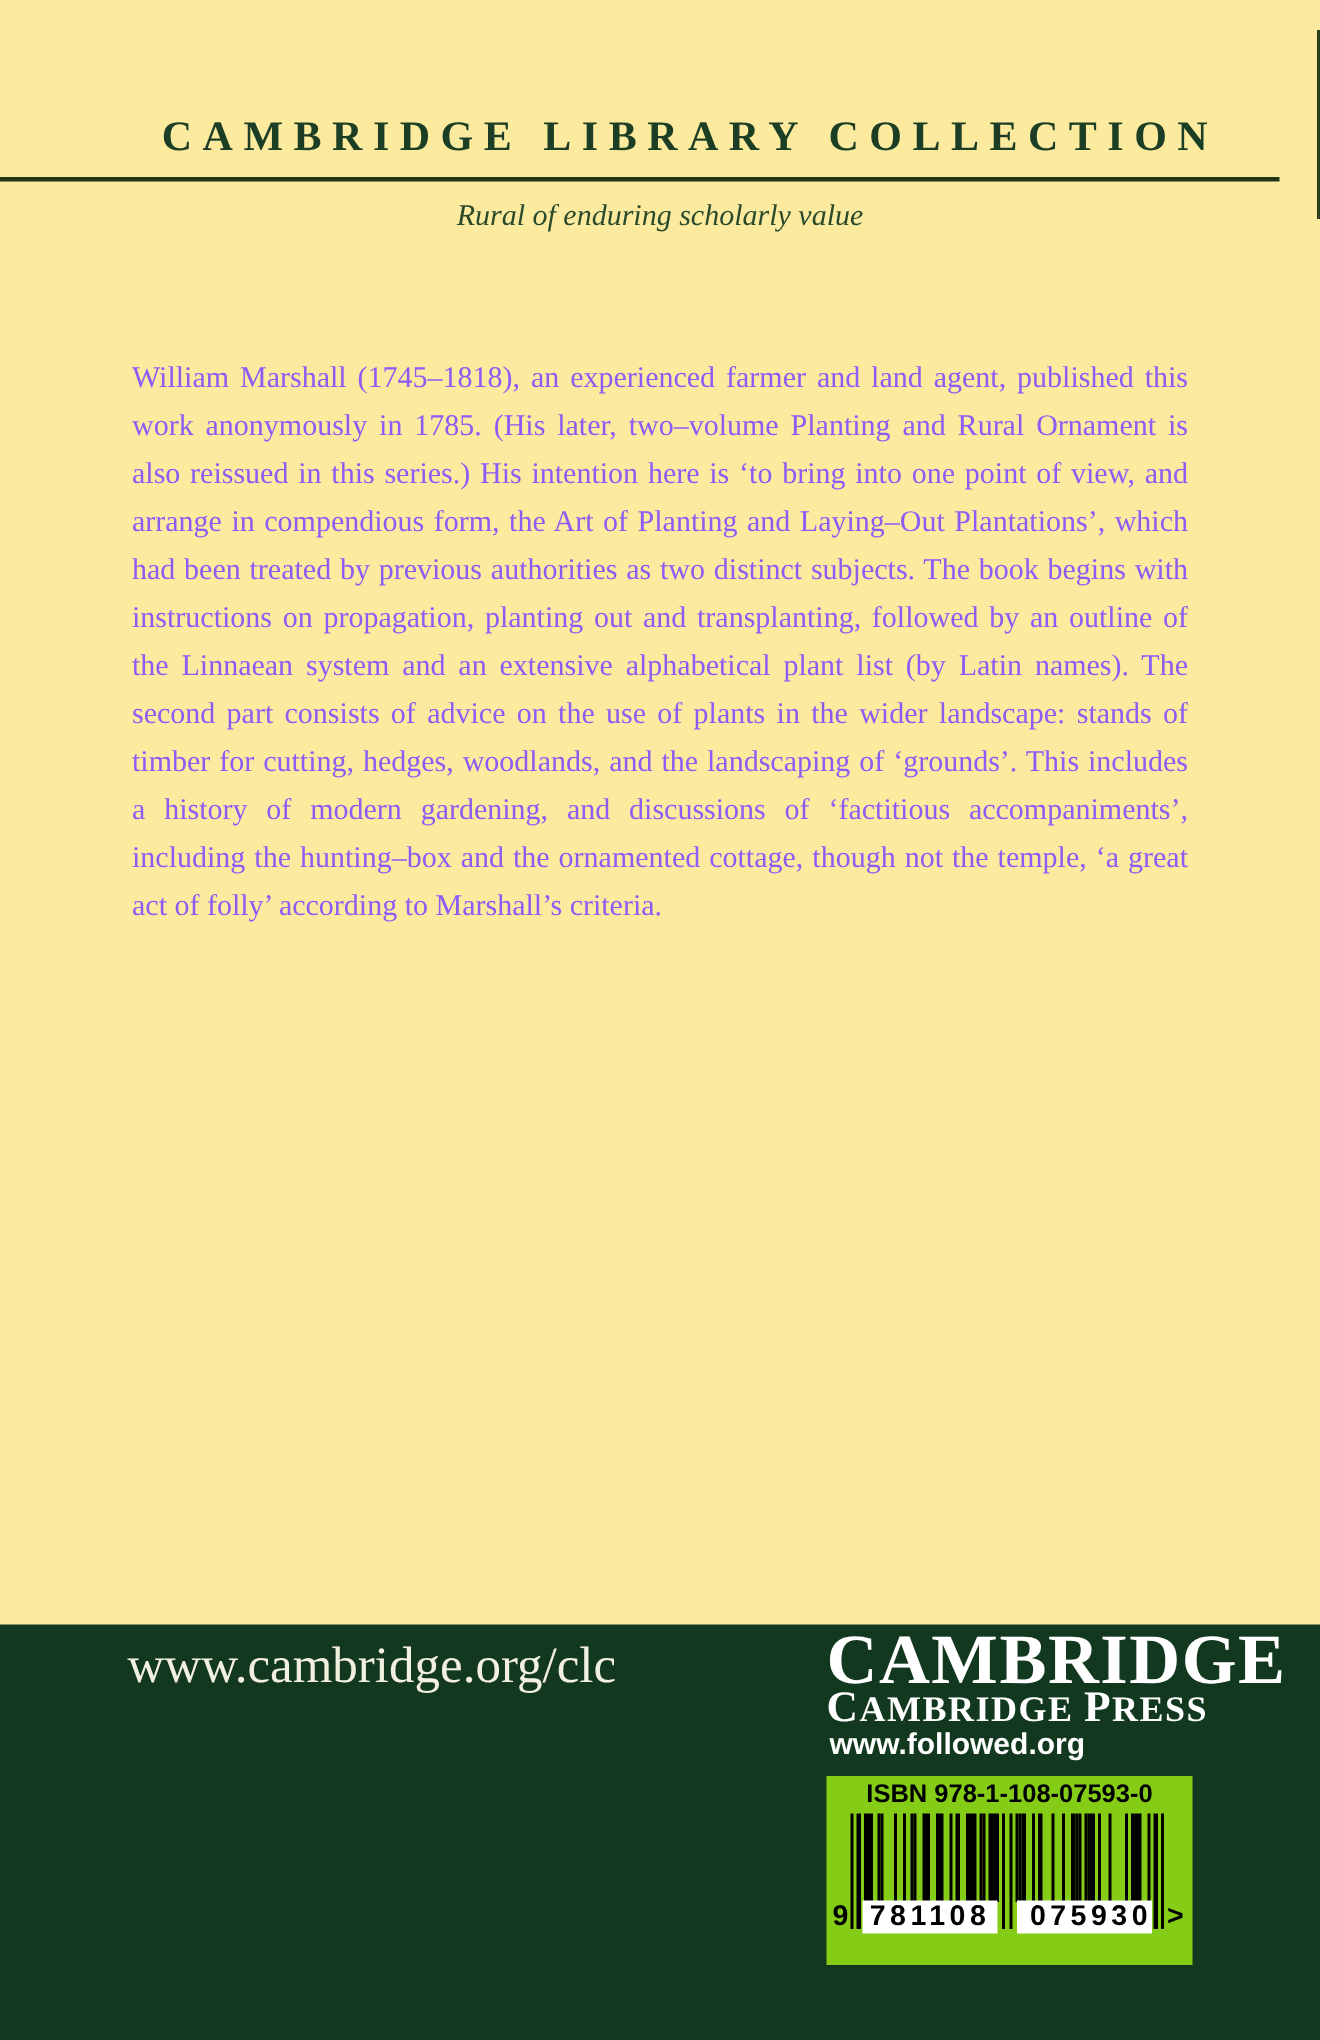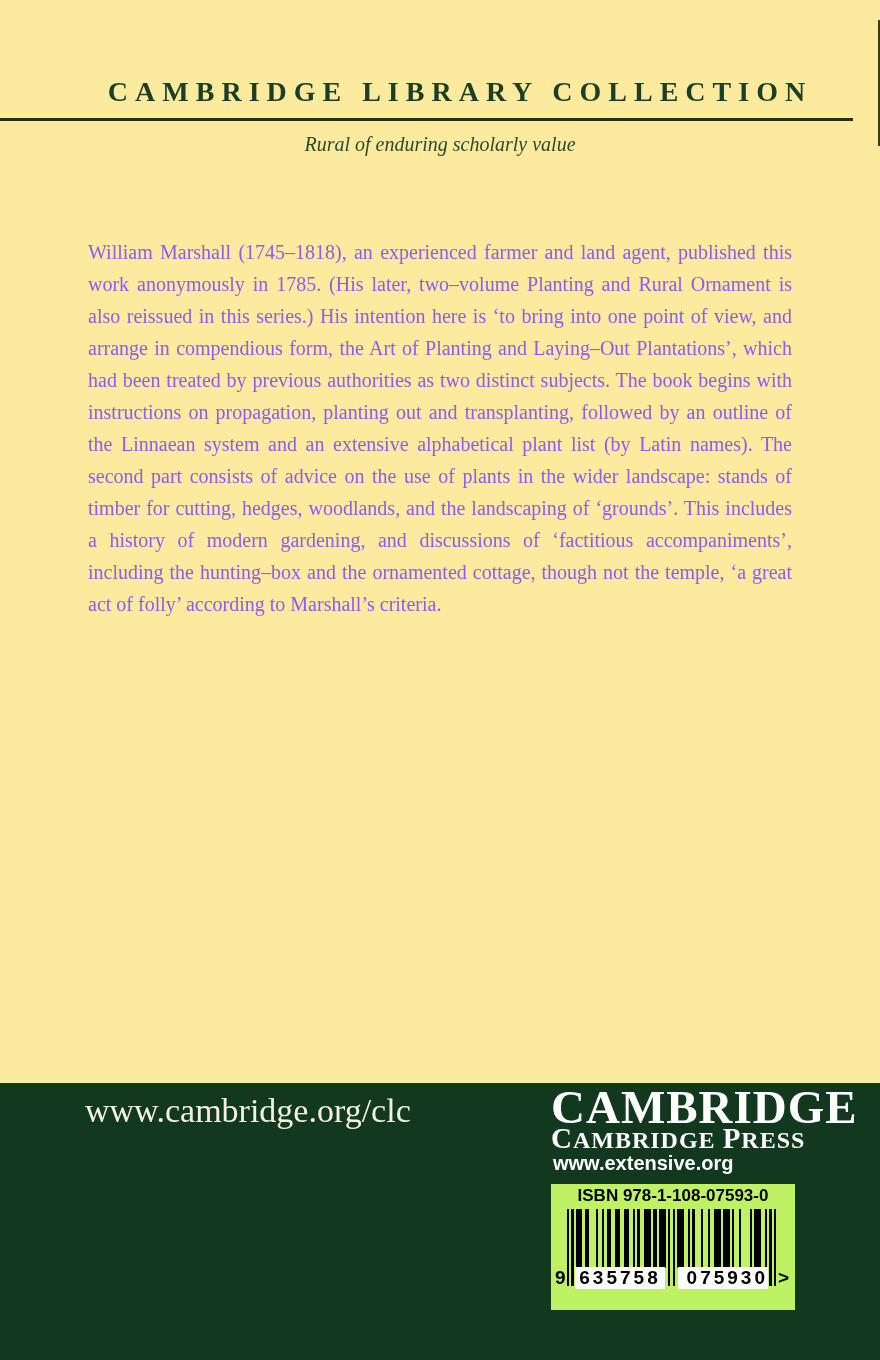--- a/index.html
+++ b/index.html
@@ -67,21 +67,21 @@
   .logo-word::first-letter{font-size:29px;}
   .pub-url{
     position:absolute;left:553px;top:1152px;
     font-family:"Liberation Sans", sans-serif;
     font-weight:bold;font-size:20px;color:#ffffff;
   }
   
   .barcode-box{
     position:absolute;left:551px;top:1184px;
     width:244px;height:126px;
-    background:#bef264;
+    background:#84cc16;
   }
   .isbn-label{
     position:absolute;top:2px;left:0;width:244px;
     text-align:center;
     font-family:"Liberation Sans", sans-serif;
     font-weight:bold;font-size:17px;letter-spacing:0px;
     color:#000;white-space:nowrap;
   }
   .bars{
     position:absolute;left:16px;top:25px;
@@ -108,21 +108,21 @@
 <div class="edge-artifact"></div>
 <div class="tagline">Rural of enduring scholarly value</div>
 
 <div class="blurb">William Marshall (1745–1818), an experienced farmer and land agent, published this work anonymously in 1785. (His later, two–volume Planting and Rural Ornament is also reissued in this series.) His intention here is ‘to bring into one point of view, and arrange in compendious form, the Art of Planting and Laying–Out Plantations’, which had been treated by previous authorities as two distinct subjects. The book begins with instructions on propagation, planting out and transplanting, followed by an outline of the Linnaean system and an extensive alphabetical plant list (by Latin names). The second part consists of advice on the use of plants in the wider landscape: stands of timber for cutting, hedges, woodlands, and the landscaping of ‘grounds’. This includes a history of modern gardening, and discussions of ‘factitious accompaniments’, including the hunting–box and the ornamented cottage, though not the temple, ‘a great act of folly’ according to Marshall’s criteria.</div>
 
 <div class="band"></div>
 <div class="clc-url">www.cambridge.org/clc</div>
 
 <div class="pub pub-cambridge">CAMBRIDGE</div>
 <div class="pub pub-univ"><span class="logo-word">CAMBRIDGE</span>&nbsp;<span class="logo-word">PRESS</span></div>
-<div class="pub-url">www.extensive.org</div>
+<div class="pub-url">www.followed.org</div>
 
 <div class="barcode-box">
   <div class="isbn-label">ISBN 978-1-108-07593-0</div>
   <div class="bars">
       <div class="bar guard" style="left: 0px;"></div>
       <div class="bar guard" style="left: 4.4px;"></div>
       <div class="bar" style="left: 8.8px;"></div>
       <div class="bar" style="left: 11px;"></div>
       <div class="bar" style="left: 13.2px;"></div>
       <div class="bar" style="left: 17.6px;"></div>
@@ -164,16 +164,16 @@
       <div class="bar" style="left: 171.6px;"></div>
       <div class="bar" style="left: 182.6px;"></div>
       <div class="bar" style="left: 187px;"></div>
       <div class="bar" style="left: 189.2px;"></div>
       <div class="bar" style="left: 191.4px;"></div>
       <div class="bar" style="left: 198px;"></div>
       <div class="bar guard" style="left: 202.4px;"></div>
       <div class="bar guard" style="left: 206.8px;"></div>
     </div>
   <span class="bc-digits bc-first">9</span>
-  <span class="bc-digits bc-g1">635758</span>
+  <span class="bc-digits bc-g1">781108</span>
   <span class="bc-digits bc-g2">075930</span>
   <span class="bc-digits bc-last">&gt;</span>
 </div>
 
 </body></html>

